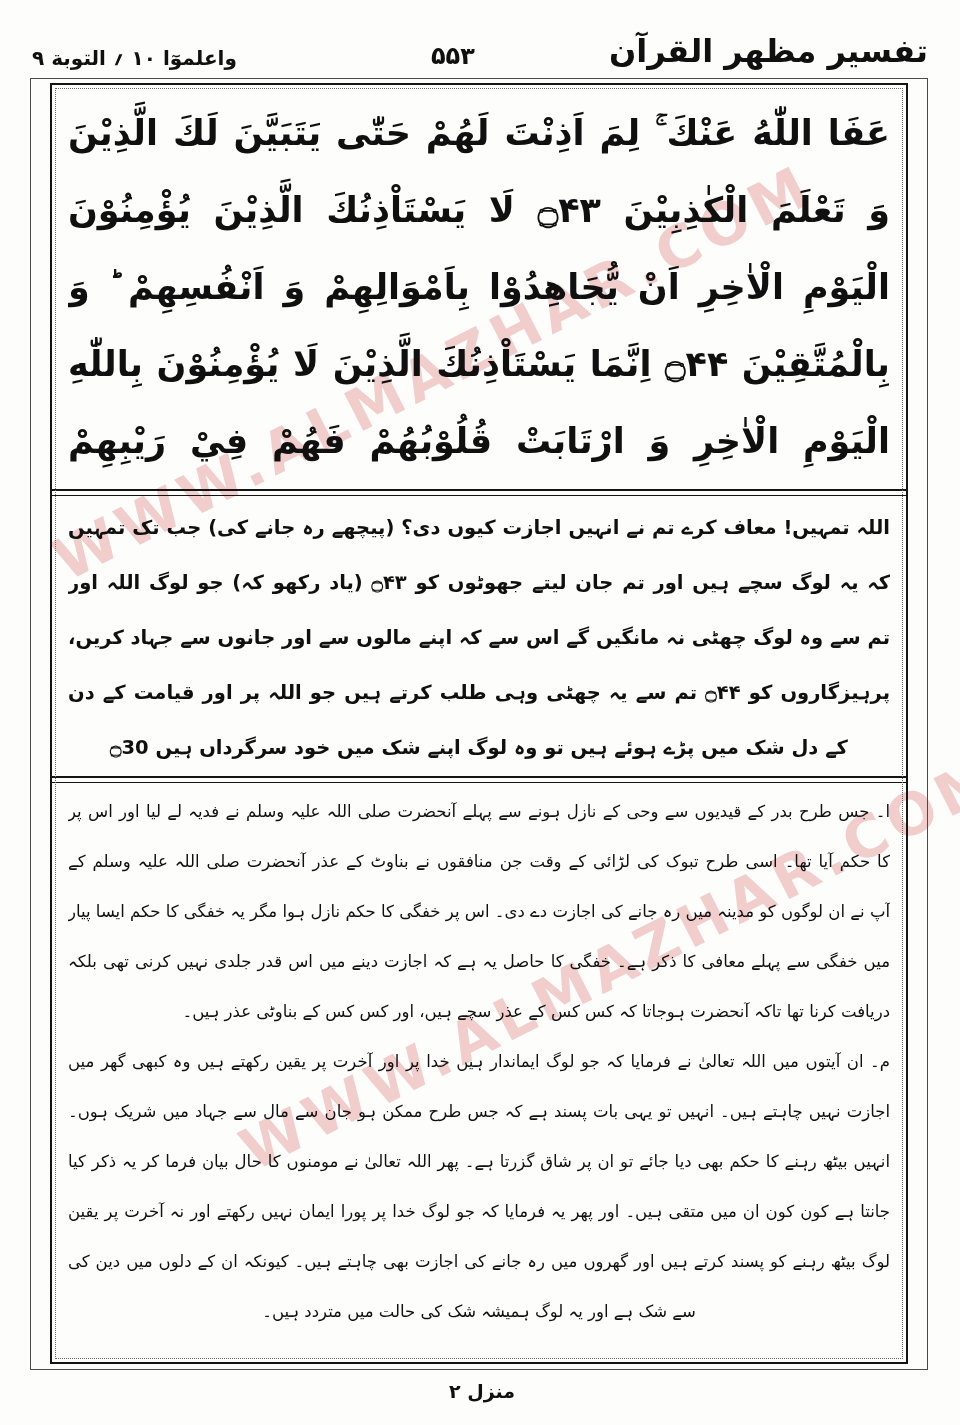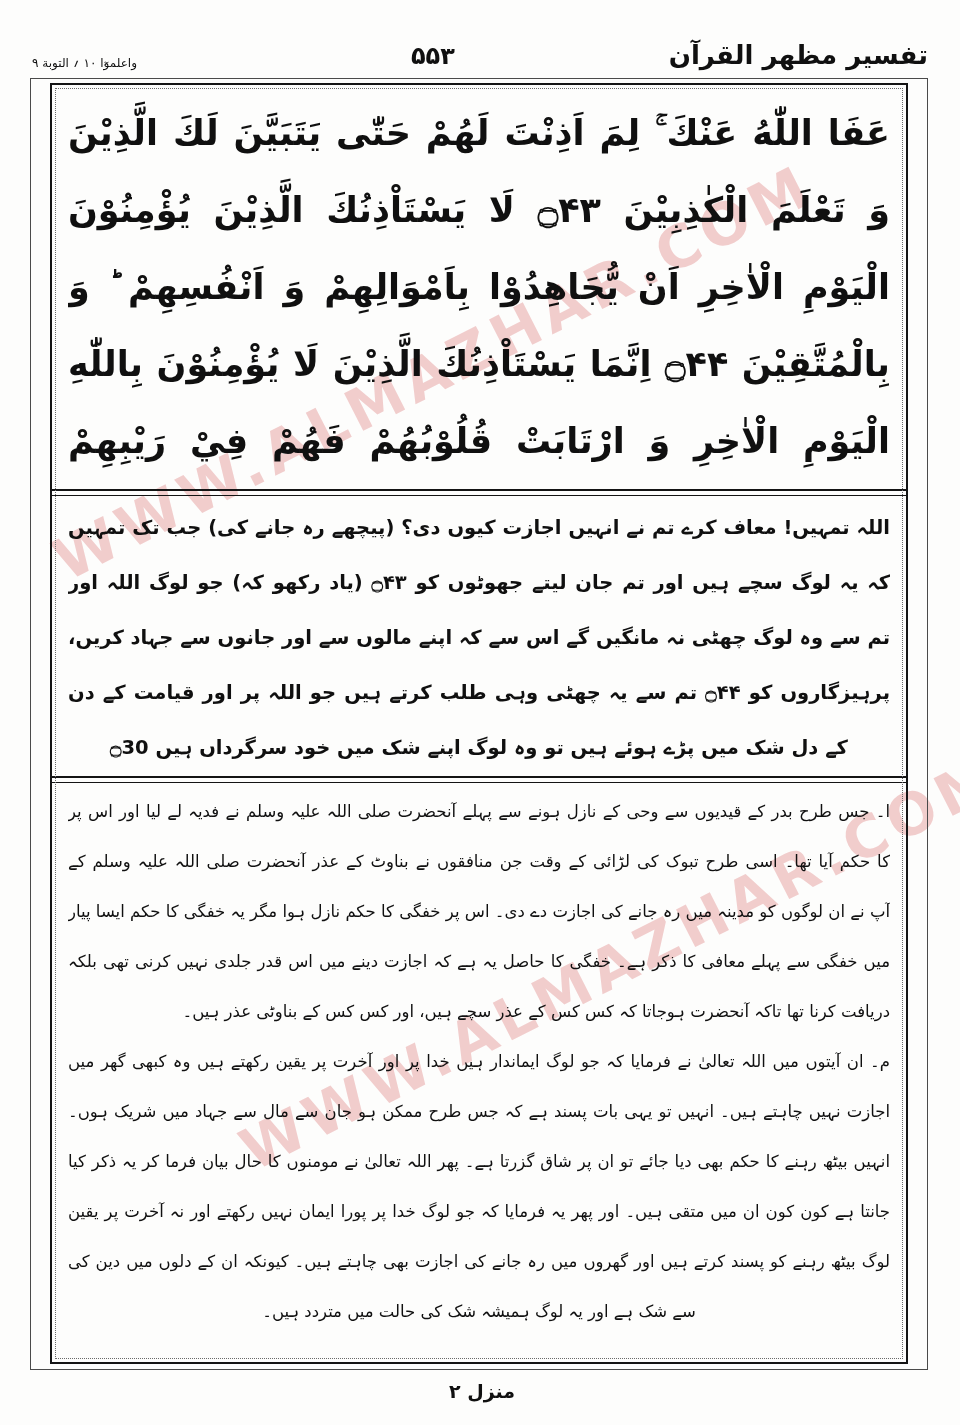--- a/index.html
+++ b/index.html
@@ -8,23 +8,23 @@
     position:relative; width:960px; height:1425px;
     background:#fdfdfc; overflow:hidden;
     font-family:"DejaVu Sans", sans-serif; color:#101010;
     direction:rtl;
   }
   
   .header {
     position:absolute; top:20px; left:32px; right:32px; height:50px;
     display:flex; justify-content:space-between; align-items:flex-end;
   }
-  .book-title { font-size:26px; font-weight:bold; }
+  .book-title { font-size:32px; font-weight:bold; }
   .page-number { font-size:24px; font-weight:bold; letter-spacing:3px; padding-left:60px; }
-  .surah-ref { font-size:12px; font-weight:normal; }
+  .surah-ref { font-size:20px; font-weight:bold; }
   
   .watermark {
     position:absolute; z-index:0; white-space:nowrap; pointer-events:none;
     font-weight:bold; font-size:58px; letter-spacing:6px;
     opacity:.48; transform:rotate(-27deg); transform-origin:left center;
   }
   .wm1 { left:58px;  top:530px; }
   .wm2 { left:245px; top:1120px; }
   
   .frame {

